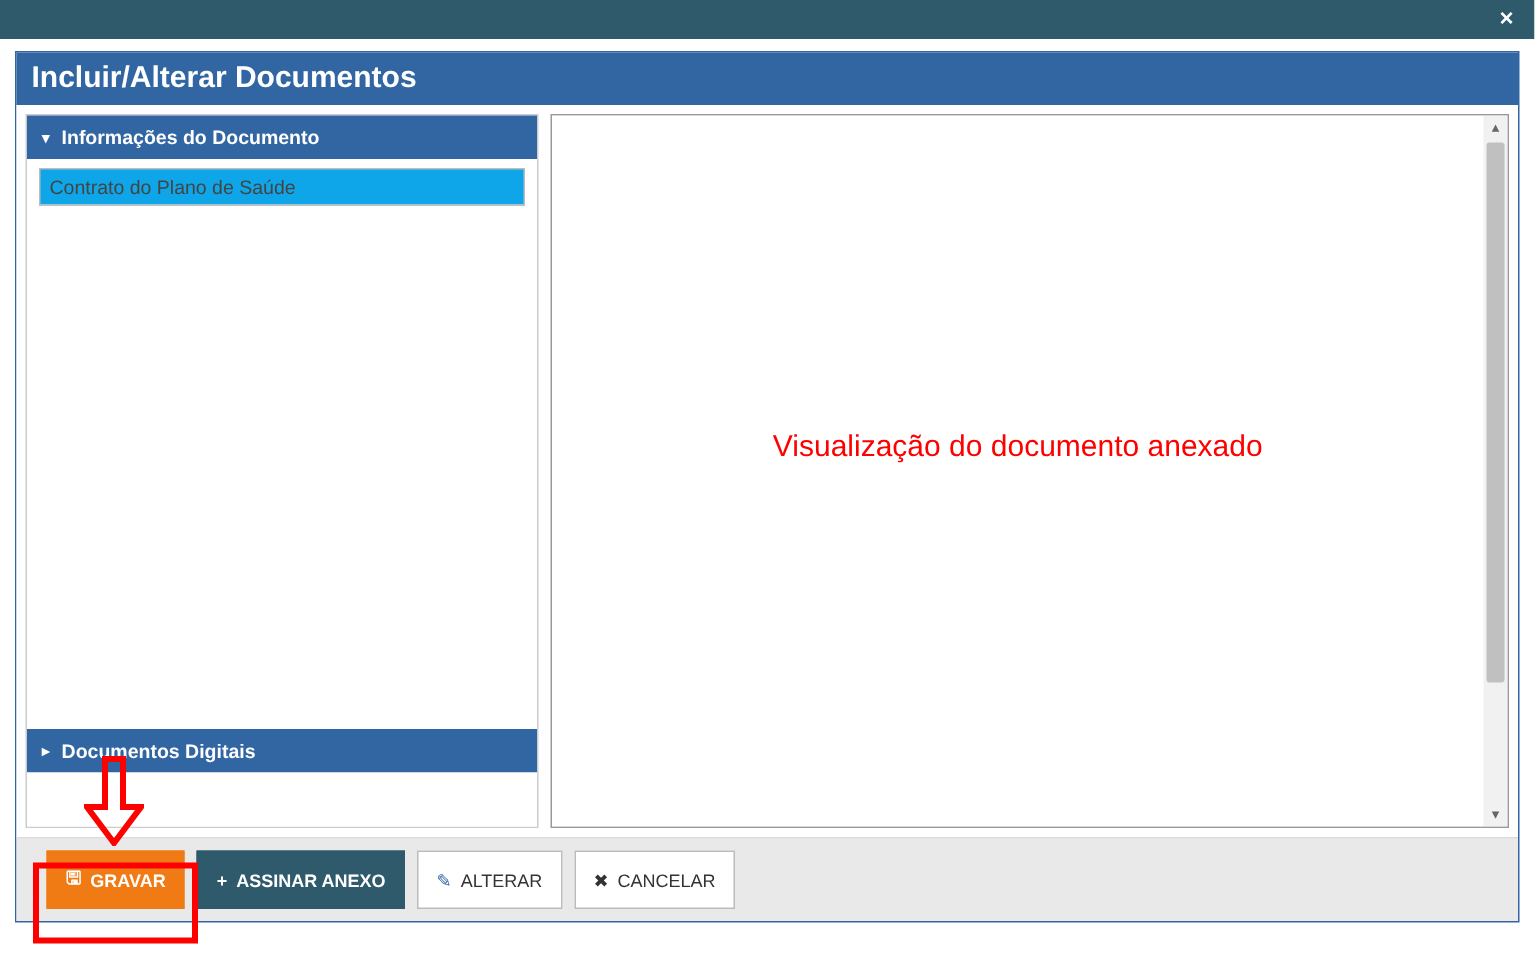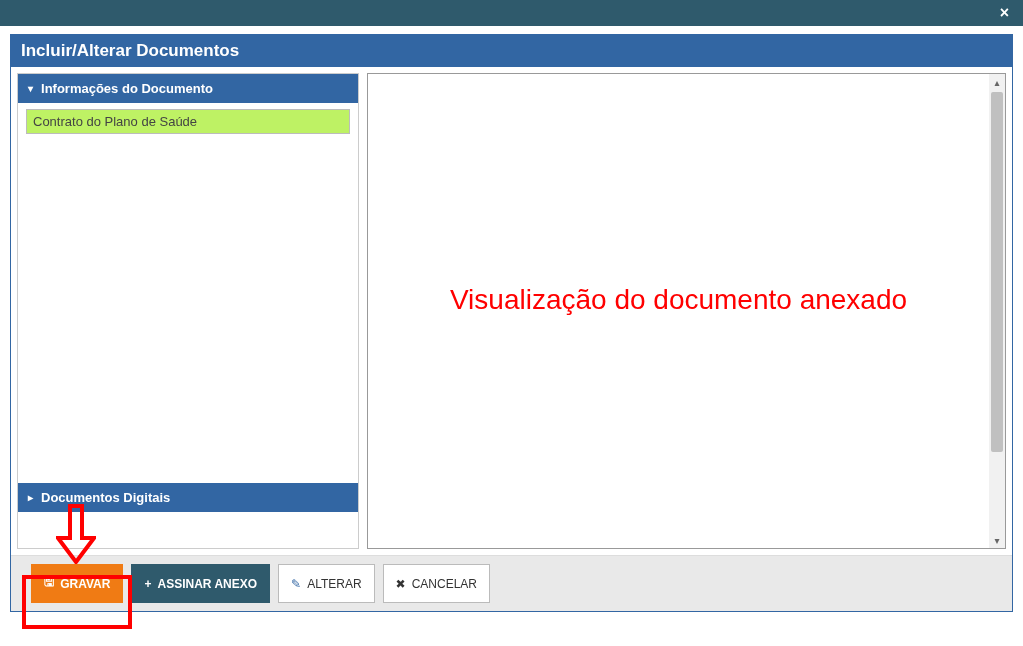--- a/index.html
+++ b/index.html
@@ -28,21 +28,21 @@
   }
   .modal-window {
     margin: 8px 10px 10px 10px;
     border: 1px solid #3266a3;
     background: #ffffff;
   }
   .modal-title-bar {
     background: #3266a3;
     color: #ffffff;
     font-weight: bold;
-    font-size: 17px;
+    font-size: 20px;
     padding: 6px 10px;
   }
   .modal-body {
     display: flex;
     padding: 6px;
     gap: 8px;
     background: #ffffff;
     height: 488px;
   }
   .left-panel {
@@ -70,21 +70,21 @@
     padding: 6px 8px;
     flex: 0 0 auto;
   }
   .field-label {
     font-size: 13px;
     color: #333333;
     margin-bottom: 2px;
   }
   .field-input {
     width: 100%;
-    background: #bef264;
+    background: #0ea5e9;
     border: 1px solid #bcbcbc;
     padding: 4px 6px;
     font-size: 13px;
     color: #444444;
   }
   .panel-fill {
     flex: 1;
     background: #ffffff;
   }
   .right-panel {
@@ -99,21 +99,21 @@
     flex: 1;
     position: relative;
     background: #ffffff;
   }
   .preview-text {
     position: absolute;
     top: 210px;
     left: 50%;
     transform: translateX(-50%);
     color: #ff0000;
-    font-size: 28px;
+    font-size: 20px;
     white-space: nowrap;
   }
   .scrollbar-vert {
     width: 16px;
     background: #f1f1f1;
     position: relative;
   }
   .scroll-arrow-up {
     width: 16px; height: 16px;
     display: flex; align-items: center; justify-content: center;

